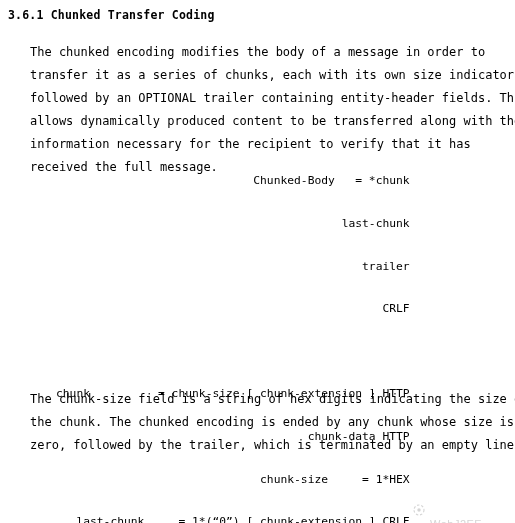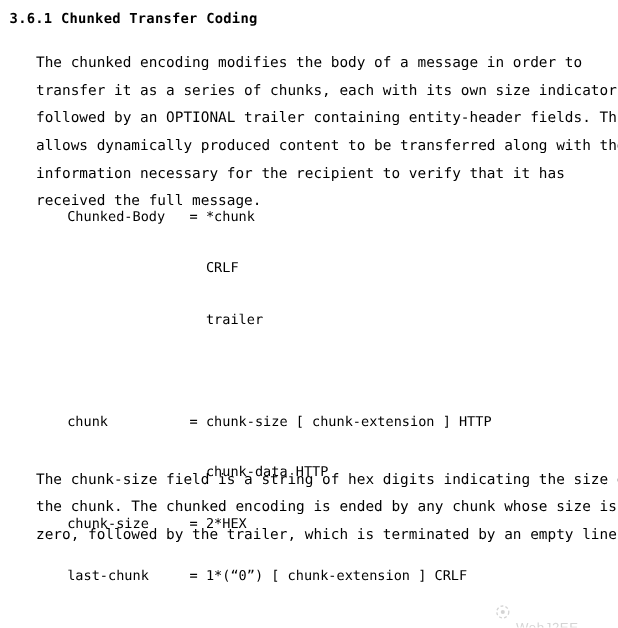--- a/index.html
+++ b/index.html
@@ -47,20 +47,21 @@
     position: absolute;
     left: 56px;
     top: 146px;
     font-size: 11.3px;
     line-height: 14.2px;
     white-space: pre;
   }
   .grammar .gline {
     white-space: pre;
     height: 14.2px;
+    text-align: right;
   }
   .grammar .gblank {
     height: 14.2px;
   }
   a.doclink {
     color: #1a1a8c;
     text-decoration: underline;
   }
   .watermark {
     position: absolute;
@@ -95,26 +96,27 @@
 
   <div class="para para-1">The chunked encoding modifies the body of a message in order to
 transfer it as a series of chunks, each with its own size indicator,
 followed by an OPTIONAL trailer containing entity-header fields. This
 allows dynamically produced content to be transferred along with the
 information necessary for the recipient to verify that it has
 received the full message.</div>
 
   <div class="grammar">
     <div class="gline">Chunked-Body   = *chunk</div>
+    <div class="gline">                 last-chunk</div>
+    <div class="gline">                 trailer</div>
     <div class="gline">                 CRLF</div>
-    <div class="gline">                 trailer</div>
     <div class="gblank"></div>
     <div class="gline">chunk          = chunk-size [ chunk-extension ] HTTP</div>
     <div class="gline">                 chunk-data HTTP</div>
-    <div class="gline">chunk-size     = 2*HEX</div>
+    <div class="gline">chunk-size     = 1*HEX</div>
     <div class="gline">last-chunk     = 1*(“0”) [ chunk-extension ] CRLF</div>
     
     
     
     
     
     
   </div>
 
   <div class="para para-2">The chunk-size field is a string of hex digits indicating the size of

